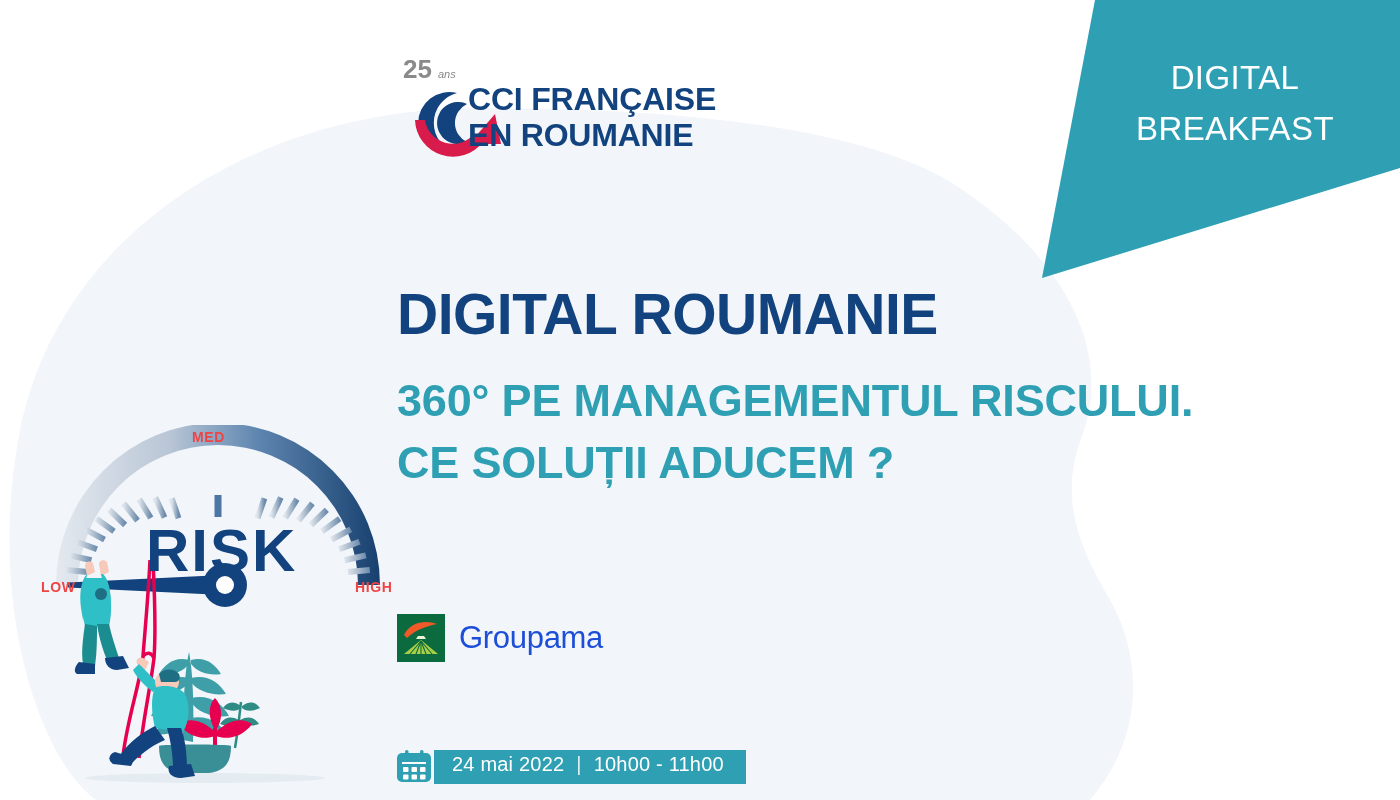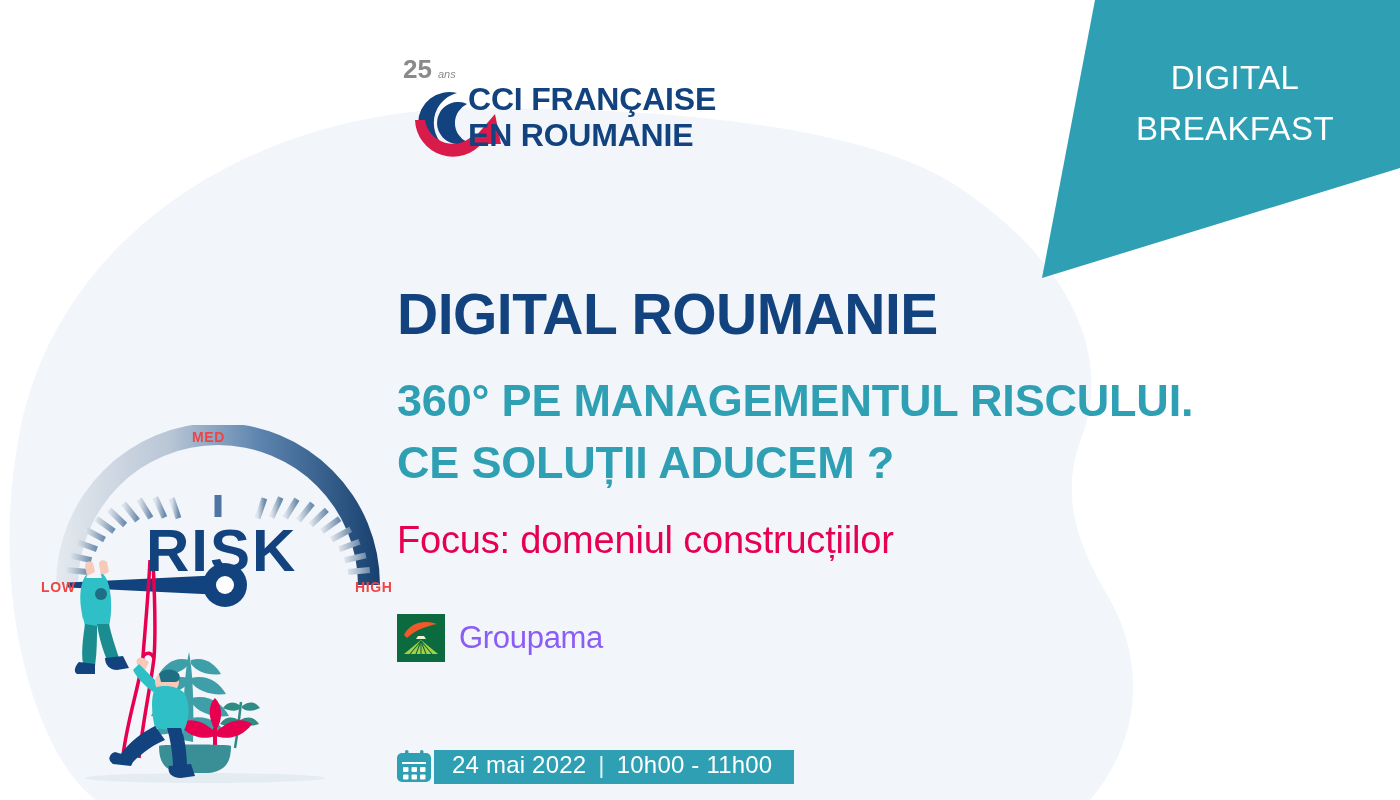--- a/index.html
+++ b/index.html
@@ -119,21 +119,21 @@
     align-items: center;
     z-index: 6;
   }
   #groupama-mark {
     width: 48px;
     height: 48px;
     flex: 0 0 auto;
   }
   #groupama-wordmark {
     margin-left: 14px;
-    color: #8b5cf6;
+    color: #1d4ed8;
     font-size: 31px;
     font-weight: 500;
     letter-spacing: -0.3px;
   }
 
   
   #date-bar {
     position: absolute;
     left: 396px;
     top: 750px;
@@ -146,21 +146,21 @@
     width: 38px;
     height: 34px;
     flex: 0 0 auto;
   }
   #date-bar-body {
     background: #2FA0B3;
     color: #ffffff;
     display: flex;
     align-items: center;
     padding: 0 22px 5px 18px;
-    font-size: 24px;
+    font-size: 20px;
     letter-spacing: 0.2px;
     white-space: nowrap;
   }
   #date-bar-sep {
     margin: 0 12px;
     opacity: 0.85;
   }
 
   
   #gauge {
@@ -350,21 +350,20 @@
       <path d="M 100,166 C 88,172 74,182 66,194 L 78,202 C 88,192 100,184 110,180 Z" fill="#12437E"></path>
       <path d="M 112,168 C 116,182 118,196 118,208 L 132,208 C 132,194 130,178 126,168 Z" fill="#12437E"></path>
       <path d="M 60,192 C 54,194 52,200 58,204 L 76,206 L 80,198 Z" fill="#12437E"></path>
       <path d="M 114,206 C 112,212 116,218 126,218 L 140,216 L 136,204 Z" fill="#12437E"></path>
     </g>
   </svg>
 
   <div id="main-title">DIGITAL ROUMANIE</div>
   <div id="subtitle-1">360° PE MANAGEMENTUL RISCULUI.</div>
   <div id="subtitle-2">CE SOLUȚII ADUCEM ?</div>
-  <div id="focus-line">Focus: domeniul construcțiilor</div>
 
   <div id="groupama-logo">
     <svg id="groupama-mark" viewBox="0 0 48 48">
       <rect x="0" y="0" width="48" height="48" fill="#0B6B3E"></rect>
       <path d="M 7,21 C 12,9 28,5 40,10 C 30,12 18,16 10,24 Z" fill="#F05A28"></path>
       <path d="M 24,26 L 7,40 L 41,40 Z" fill="#A8CF45"></path>
       <g stroke="#0B6B3E" stroke-width="1.1">
         <line x1="24" y1="27" x2="13" y2="40"></line>
         <line x1="24" y1="27" x2="19" y2="40"></line>
         <line x1="24" y1="27" x2="24" y2="40"></line>

